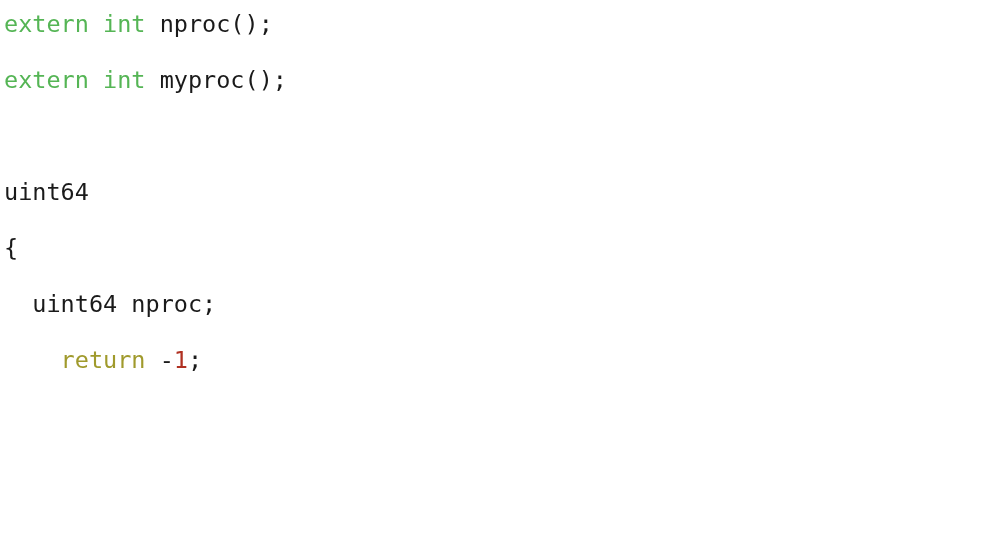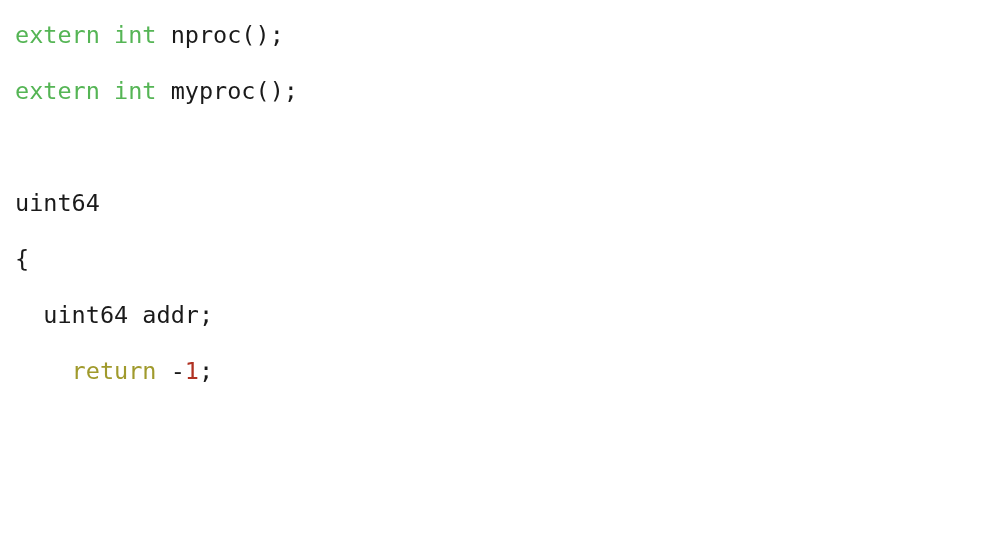--- a/index.html
+++ b/index.html
@@ -12,21 +12,21 @@
     width: 1006px;
     height: 534px;
     overflow: hidden;
     font-family: "DejaVu Sans Mono", "Liberation Mono", monospace;
   }
   #editor {
     position: relative;
     width: 1006px;
     height: 416px;
     background: #ffffff;
-    padding: 15px;
+    padding: 4px;
     box-sizing: border-box;
   }
   .code {
     margin: 0;
     padding: 6px 0 0 0;
     font-family: "DejaVu Sans Mono", "Liberation Mono", monospace;
     font-size: 23.5px;
     line-height: 28px;
     letter-spacing: 0px;
     white-space: pre;
@@ -45,21 +45,21 @@
 </style>
 </head>
 <body>
 
 <div id="editor">
   <pre class="code" id="code-block"><span class="line"><span class="tok-type">extern int</span><span class="tok-plain"> nproc();</span></span>
 <span class="line"><span class="tok-type">extern int</span><span class="tok-plain"> myproc();</span></span>
 <span class="line"><span class="tok-plain"></span></span>
 <span class="line"><span class="tok-plain">uint64</span></span>
 <span class="line"><span class="tok-plain">{</span></span>
-<span class="line"><span class="tok-plain">  uint64 addr;</span></span>
+<span class="line"><span class="tok-plain">  uint64 nproc;</span></span>
 <span class="line"><span class="tok-plain">    </span><span class="tok-kw">return</span><span class="tok-plain"> -</span><span class="tok-num">1</span><span class="tok-plain">;</span></span>
 
 
 
 
 
 
 
 
 </pre>

